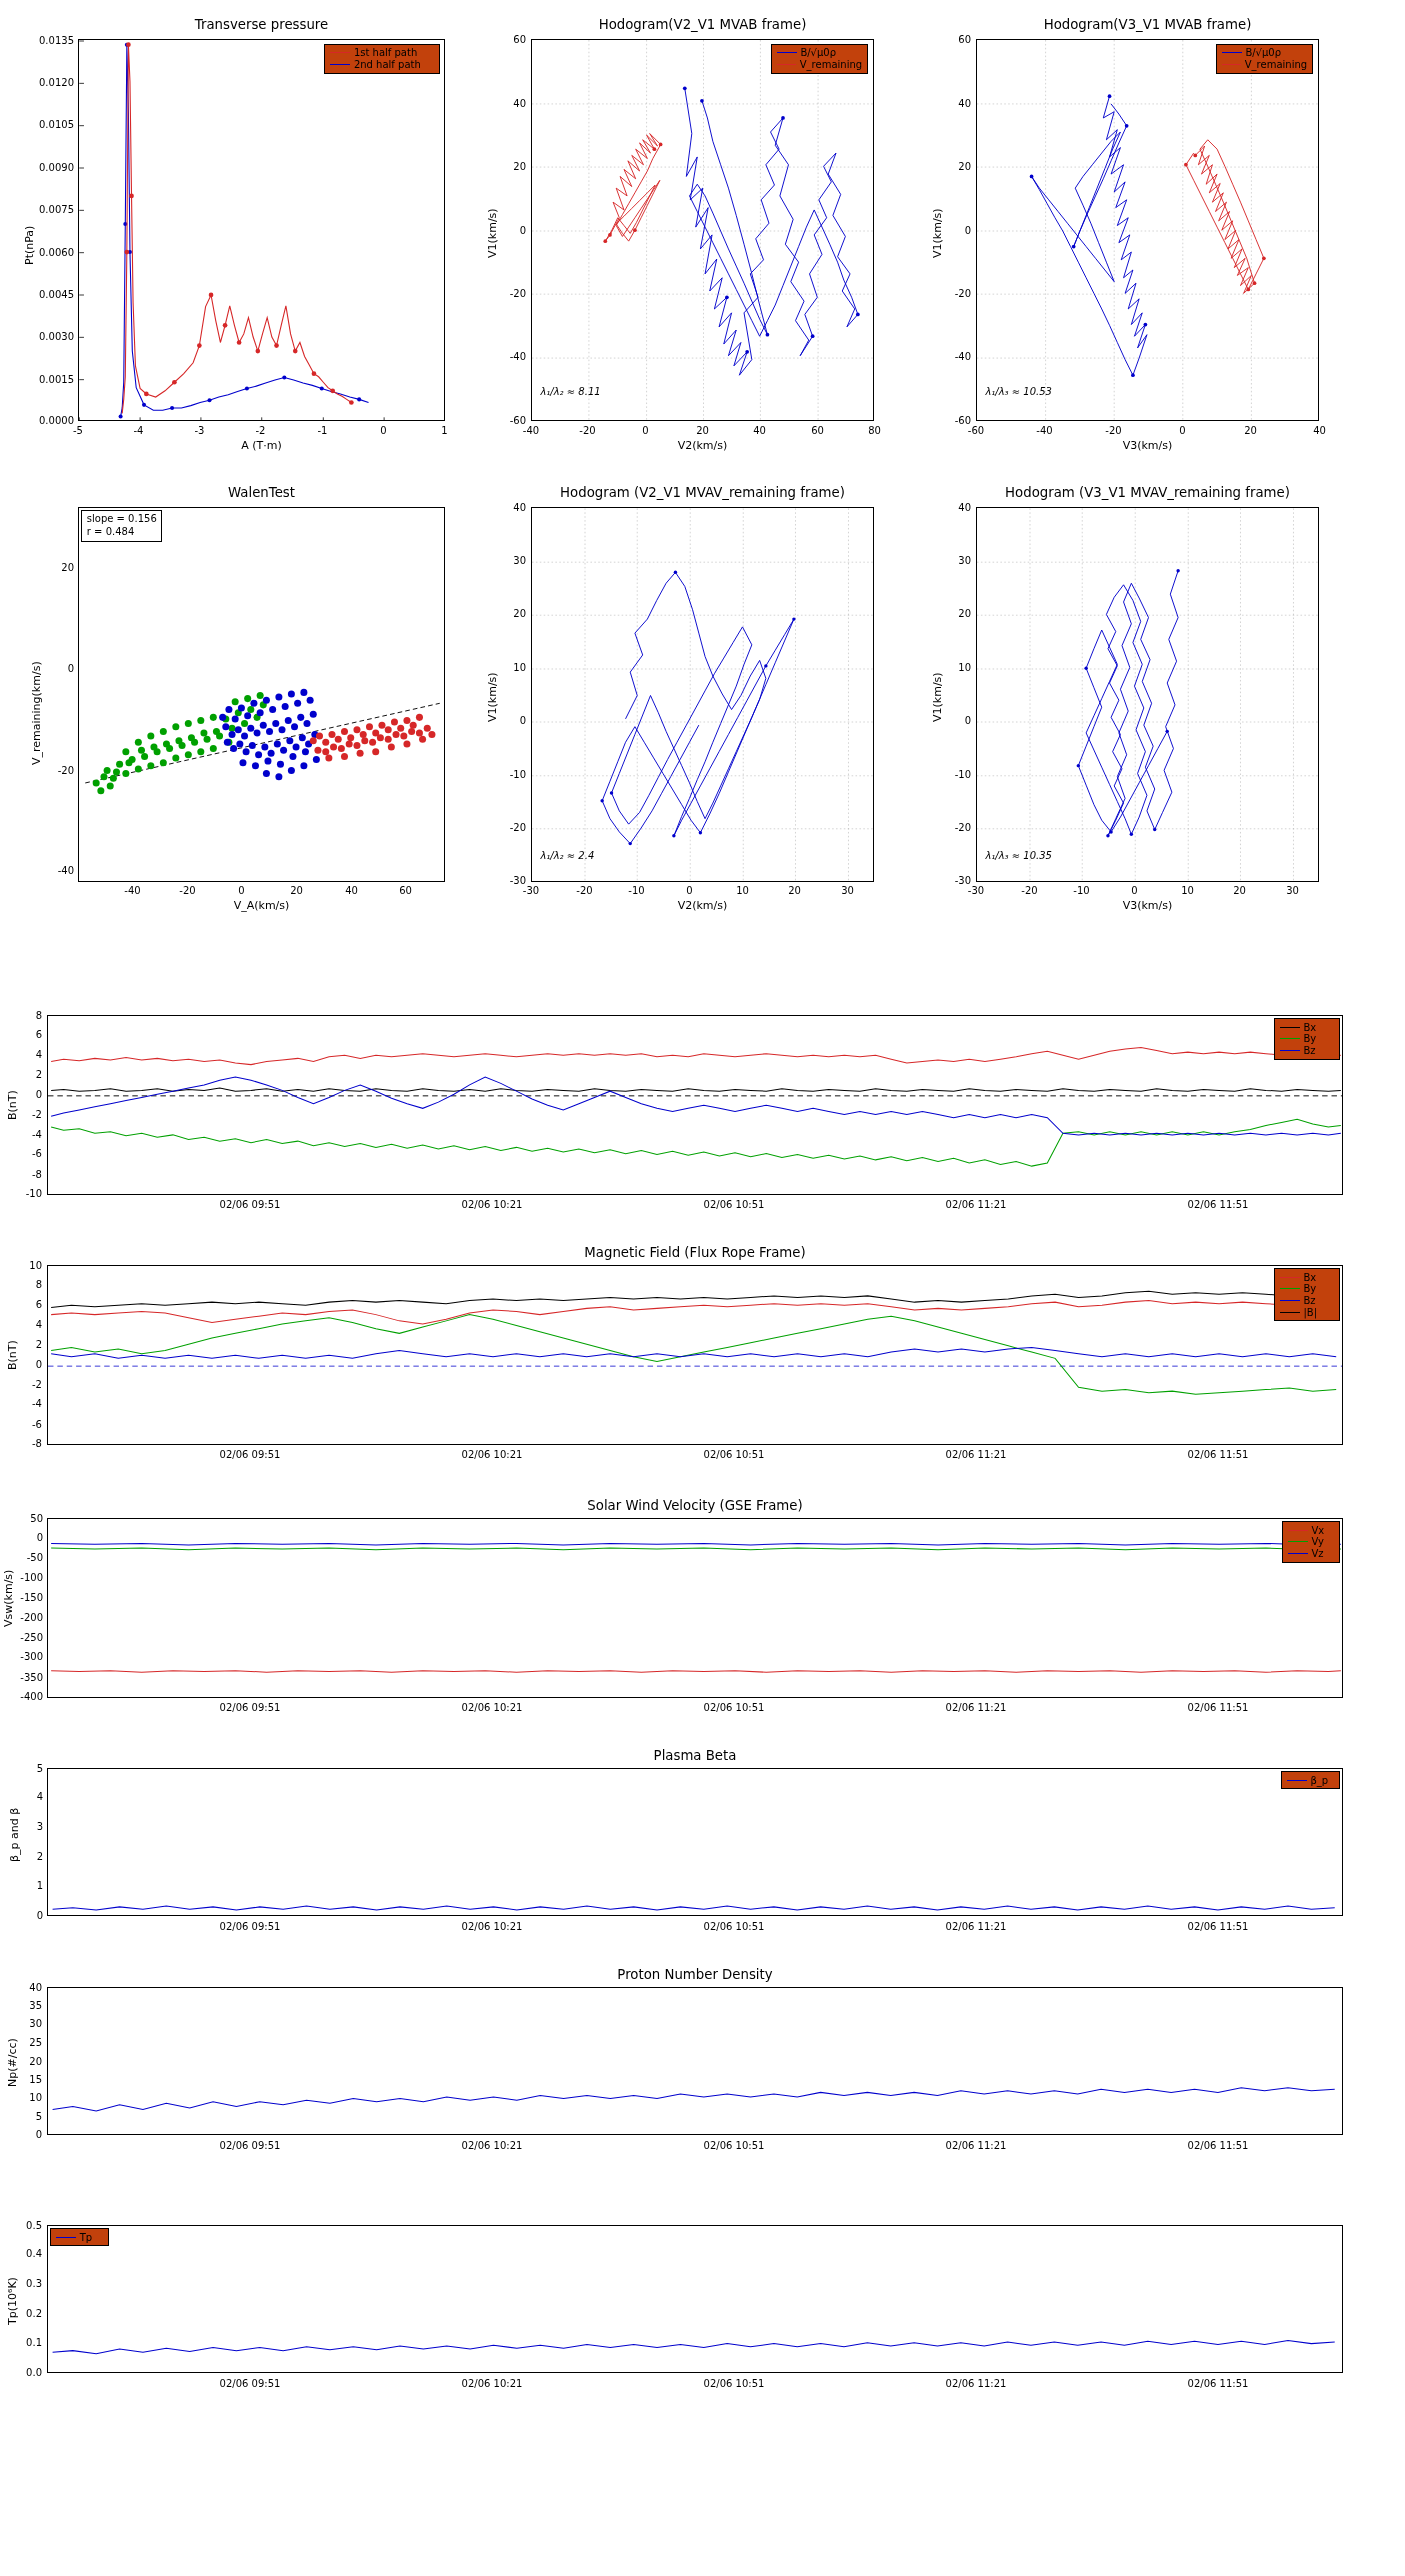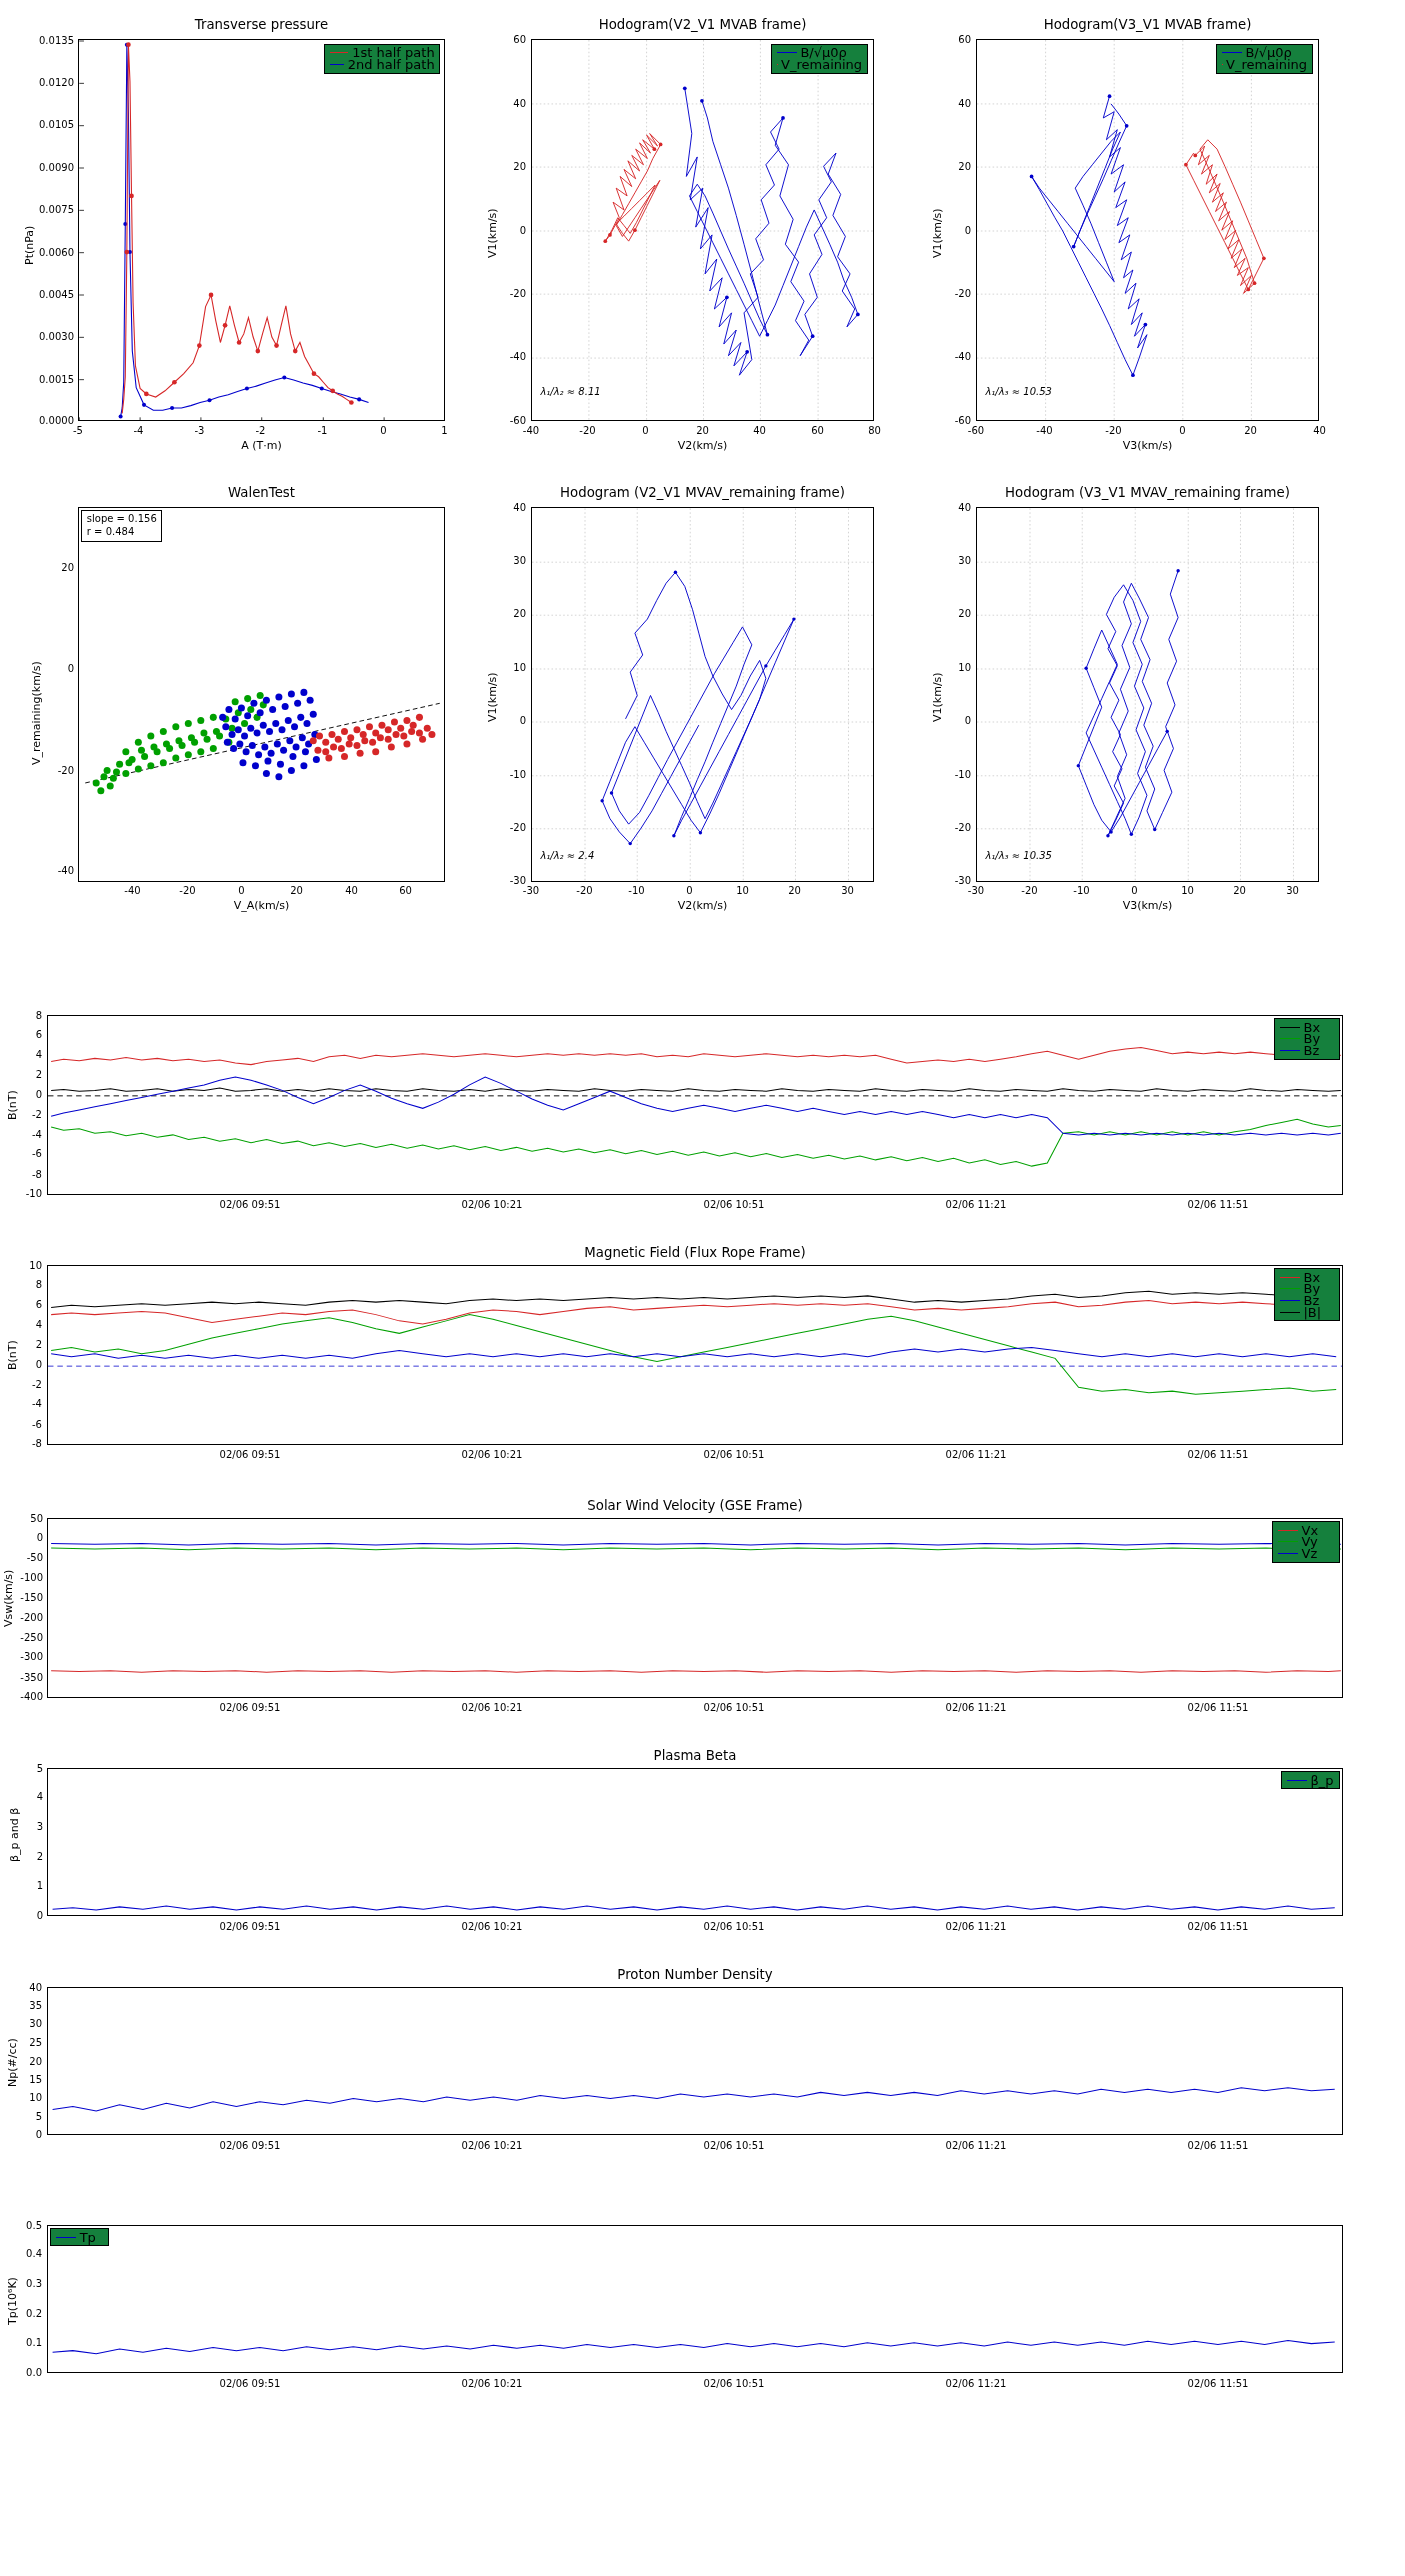--- a/index.html
+++ b/index.html
@@ -6,21 +6,21 @@
   body{width:1405px;height:2576px;font-family:"DejaVu Sans","Liberation Sans",sans-serif;color:#000;}
   .page{position:relative;width:1405px;height:2576px;}
   .panel{position:absolute;box-sizing:border-box;}
   .plotbox{position:absolute;left:0;top:0;right:0;bottom:0;border:1.2px solid #000;box-sizing:border-box;background:#fff;overflow:hidden;}
   .title{position:absolute;width:100%;text-align:center;font-size:13.3px;color:#000;}
   .ylabel{position:absolute;transform-origin:0 0;white-space:nowrap;font-size:11px;}
   .xlabel{position:absolute;width:100%;text-align:center;font-size:11px;}
   .tick{position:absolute;font-size:10px;white-space:nowrap;}
   .ytick{text-align:right;}
   .xtick{text-align:center;}
-  .legend{position:absolute;border:0.8px solid #000;background:#15803d;font-size:13px;padding:2.3px 4.7px;box-sizing:border-box;}
+  .legend{position:absolute;border:0.8px solid #000;background:#c2410c;font-size:10px;padding:2.3px 4.7px;box-sizing:border-box;}
   .legend .row{display:flex;align-items:center;gap:3.9px;height:11.7px;white-space:nowrap;}
   .legend .swatch{width:20px;height:0;border-top:1.2px solid #000;position:relative;display:inline-block;}
   .annot{position:absolute;font-size:10px;font-style:italic;}
   .boxannot{position:absolute;border:0.8px solid #000;background:#fff;font-size:10px;padding:2.3px 4.7px;line-height:1.25;}
   svg{position:absolute;left:0;top:0;overflow:visible;}
   .gridline{stroke:#b0b0b0;stroke-width:.7;stroke-dasharray:2,3;}
 </style>
 </head>
 <body>
 
@@ -645,21 +645,21 @@
     <div class="tick ytick" style="left:-45px;top:74px;width:41px;">-150</div>
     <div class="tick ytick" style="left:-45px;top:54px;width:41px;">-100</div>
     <div class="tick ytick" style="left:-45px;top:34px;width:41px;">-50</div>
     <div class="tick ytick" style="left:-45px;top:14px;width:41px;">0</div>
     <div class="tick ytick" style="left:-45px;top:-5.5px;width:41px;">50</div>
     <div class="tick xtick" style="left:156px;top:184px;width:94px;">02/06 09:51</div>
     <div class="tick xtick" style="left:398px;top:184px;width:94px;">02/06 10:21</div>
     <div class="tick xtick" style="left:640px;top:184px;width:94px;">02/06 10:51</div>
     <div class="tick xtick" style="left:882px;top:184px;width:94px;">02/06 11:21</div>
     <div class="tick xtick" style="left:1124px;top:184px;width:94px;">02/06 11:51</div>
-    <div class="legend" style="right:3.1px;top:3.1px;width:68px;">
+    <div class="legend" style="right:3.1px;top:3.1px;width:58px;">
       <div class="row">
           <span class="swatch" style="border-color:#d62728;"></span>
           <span>Vx</span>
         </div>
       <div class="row">
           <span class="swatch" style="border-color:#00a000;"></span>
           <span>Vy</span>
         </div>
       <div class="row">
           <span class="swatch" style="border-color:#0000cc;"></span>

